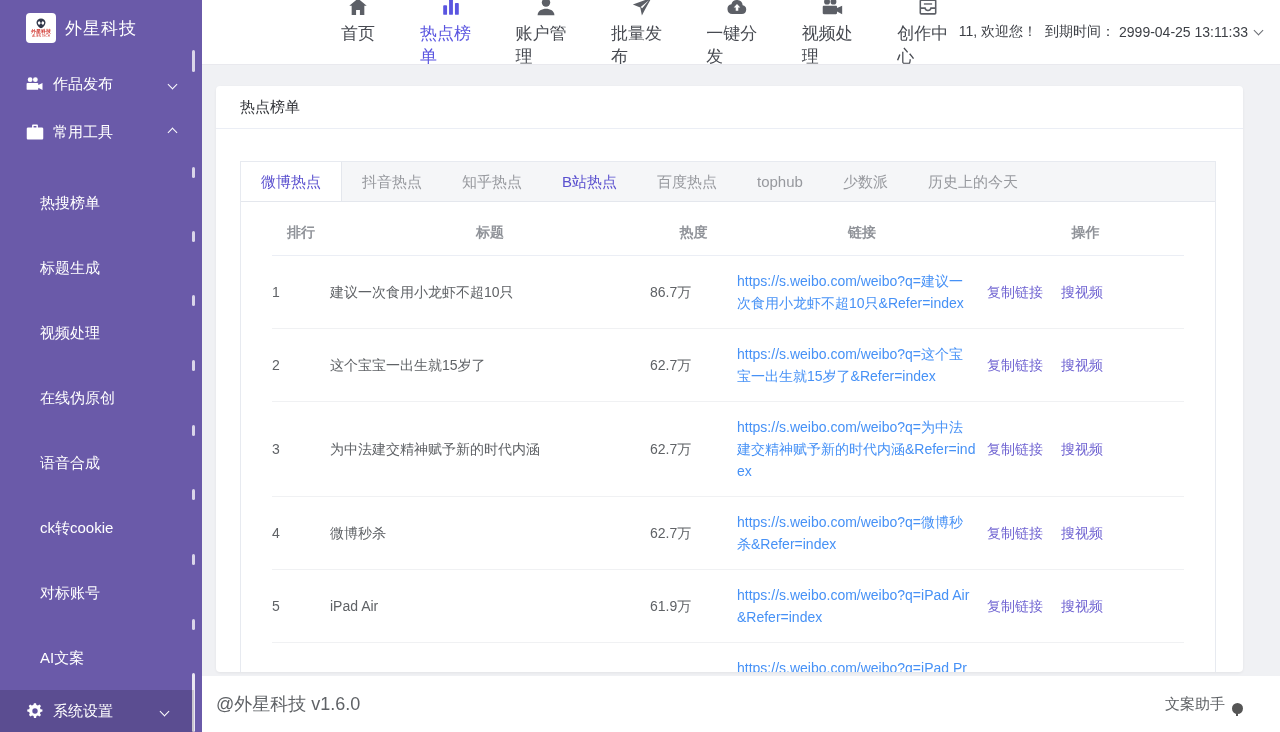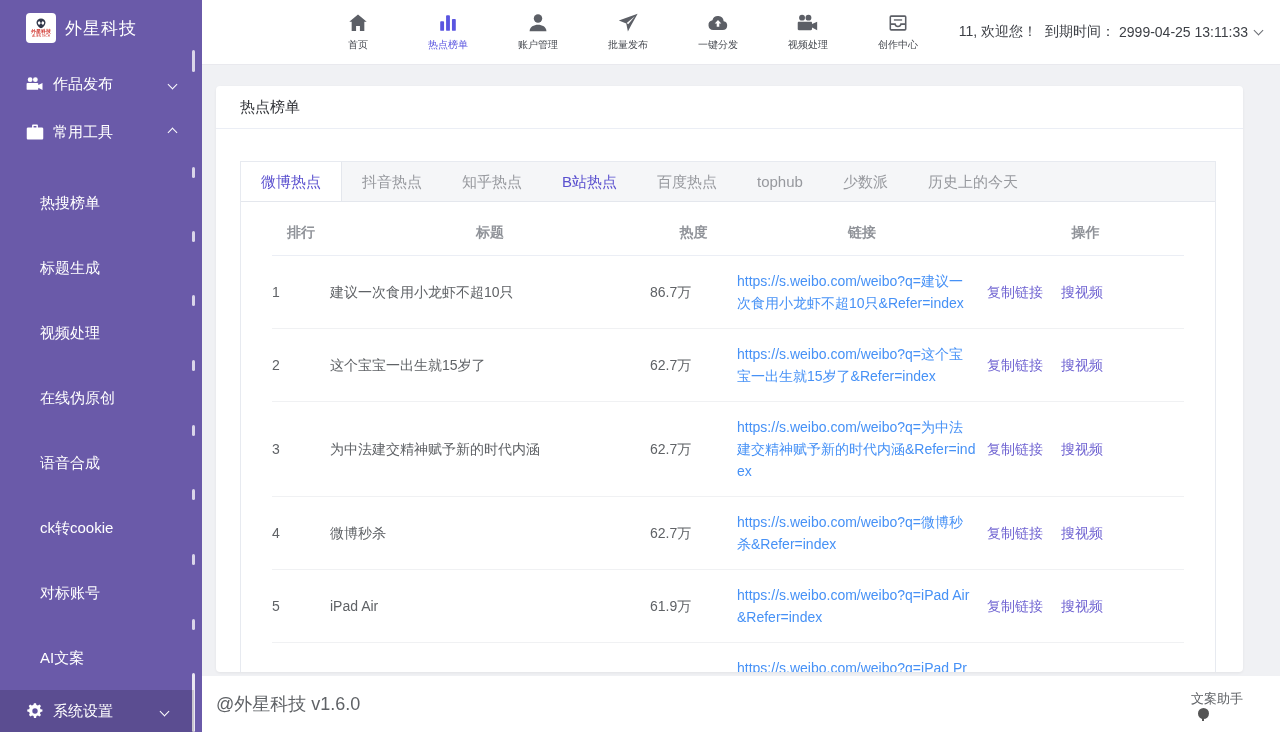--- a/index.html
+++ b/index.html
@@ -29,21 +29,21 @@
   .scroll-thumb { position:absolute; left:192px; width:3px; background:rgba(255,255,255,0.85); border-radius:2px; }
 
   
   .main { flex:1; display:flex; flex-direction:column; min-width:0; }
 
   
   .topbar { height:65px; background:#fff; border-bottom:1px solid #e9e9ee; display:flex; align-items:center; flex:0 0 65px; }
   .topnav { display:flex; gap:34px; margin-left:128px; }
   .topnav-item { display:flex; flex-direction:column; align-items:center; cursor:pointer; color:#5c5f66; min-width:56px; }
   .topnav-item svg { width:22px; height:22px; }
-  .topnav-item .tn-label { font-size:10px; margin-top:4px; color:#474a51; }
+  .topnav-item .tn-label { font-size:17px; margin-top:4px; color:#474a51; }
   .topnav-item.active { color:#5a55e0; }
   .topnav-item.active .tn-label { color:#5a55e0; }
   .user-info { margin-left:auto; margin-right:18px; display:flex; align-items:center; font-size:14px; color:#3c3f45; cursor:pointer; white-space:nowrap; }
   .user-info .chev { color:#6a6d73; margin-left:7px; margin-top:-3px; }
 
   
   .content { flex:1; padding:21px 37px 0 14px; overflow:hidden; }
   .card { background:#fff; border-radius:4px; box-shadow:0 1px 3px rgba(0,0,0,0.06); height:586px; overflow:hidden; }
   .card-header { height:43px; display:flex; align-items:center; padding-left:24px; border-bottom:1px solid #ebeef5; font-size:15px; color:#33353a; }
   .card-body { padding:32px 27px 0 24px; }
@@ -57,21 +57,21 @@
   table.hot { border-collapse:collapse; table-layout:fixed; width:912px; margin:0 31px; }
   table.hot th { text-align:center; font-size:14px; color:#909399; font-weight:bold; height:53px; vertical-align:middle; border-bottom:1px solid #ebeef5; padding:10px 0 0 0; }
   table.hot td { font-size:14px; color:#5f6266; vertical-align:middle; border-bottom:1px solid #f0f1f3; padding:14px 10px 14px 0; line-height:22px; }
   col.c-rank{width:58px;} col.c-title{width:320px;} col.c-heat{width:87px;} col.c-link{width:250px;} col.c-ops{width:197px;}
   .link-url { color:#4691f6; text-decoration:none; word-break:break-all; display:inline-block; }
   .op-link { color:#7064d2; text-decoration:none; margin-right:14px; white-space:nowrap; }
 
   
   .footer { height:56px; background:#fff; flex:0 0 56px; display:flex; align-items:center; padding:0 37px 0 14px; }
   .footer-left { font-size:18px; color:#5f6266; }
-  .footer-right { margin-left:auto; display:flex; align-items:flex-start; font-size:13px; color:#5f6266; cursor:pointer;flex-direction:column; }
+  .footer-right { margin-left:auto; display:flex; align-items:flex-end; font-size:15px; color:#5f6266; cursor:pointer; }
   .balloon-icon { position:relative; width:11px; height:11px; background:#555; border-radius:50%; margin-left:7px; display:inline-block; }
   .balloon-icon:after { content:""; position:absolute; left:4px; top:10px; width:2px; height:3px; background:#555; }
 </style>
 </head>
 <body>
 
 <div class="app">
 
   <aside class="sidebar">
     <div class="logo-row">

